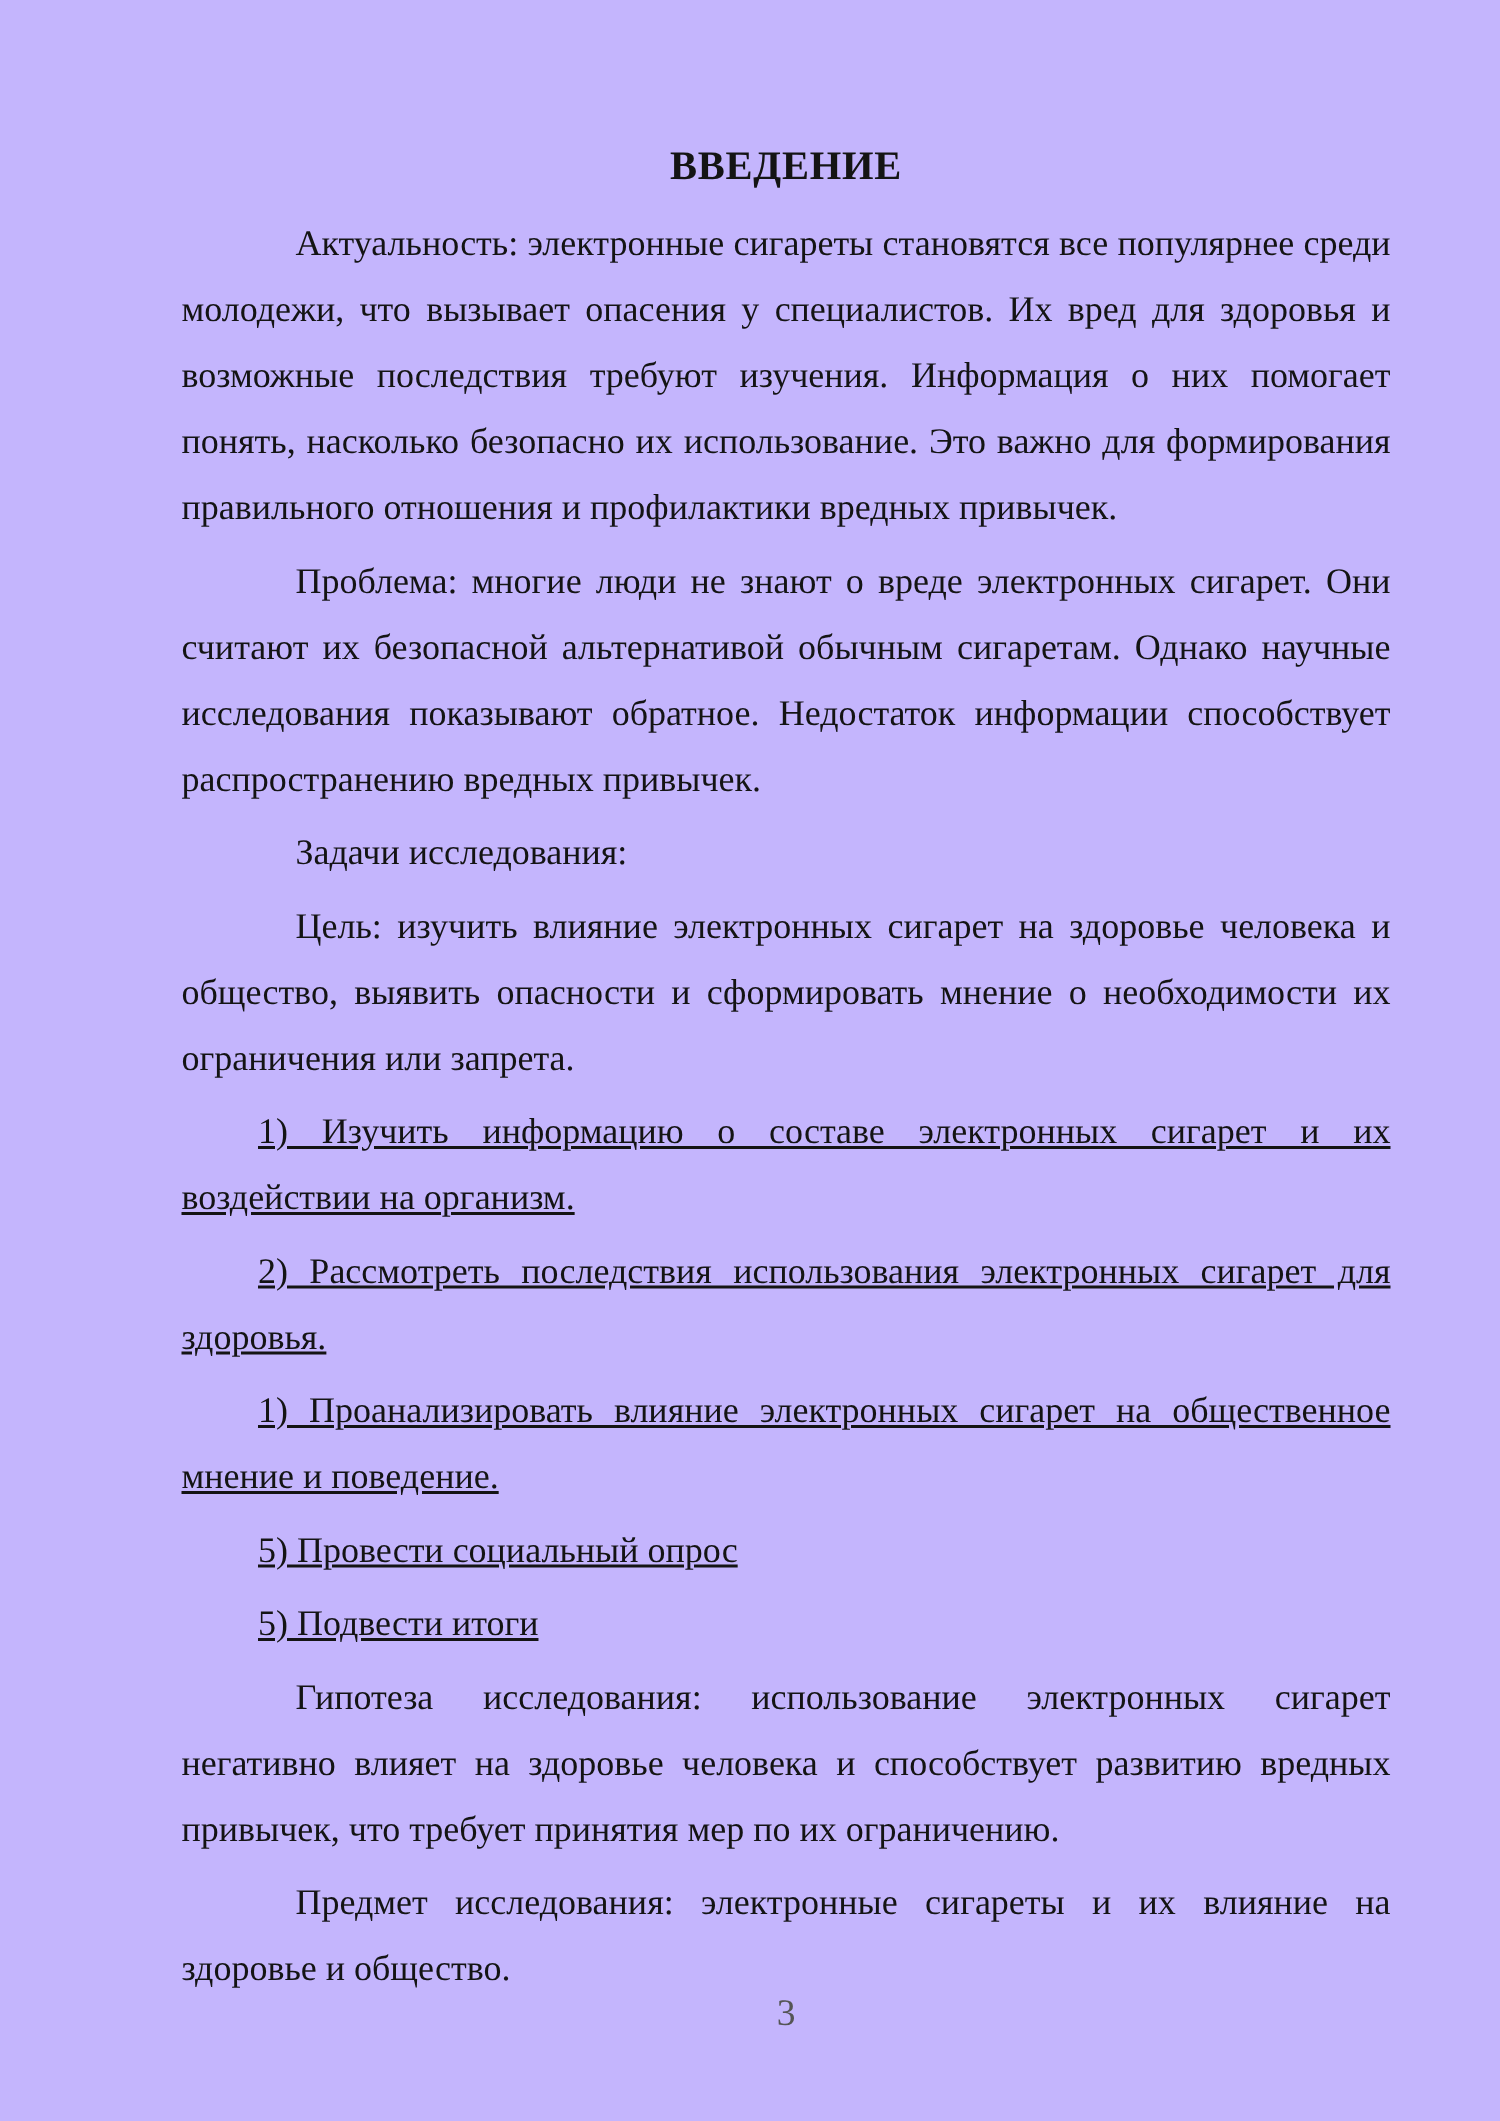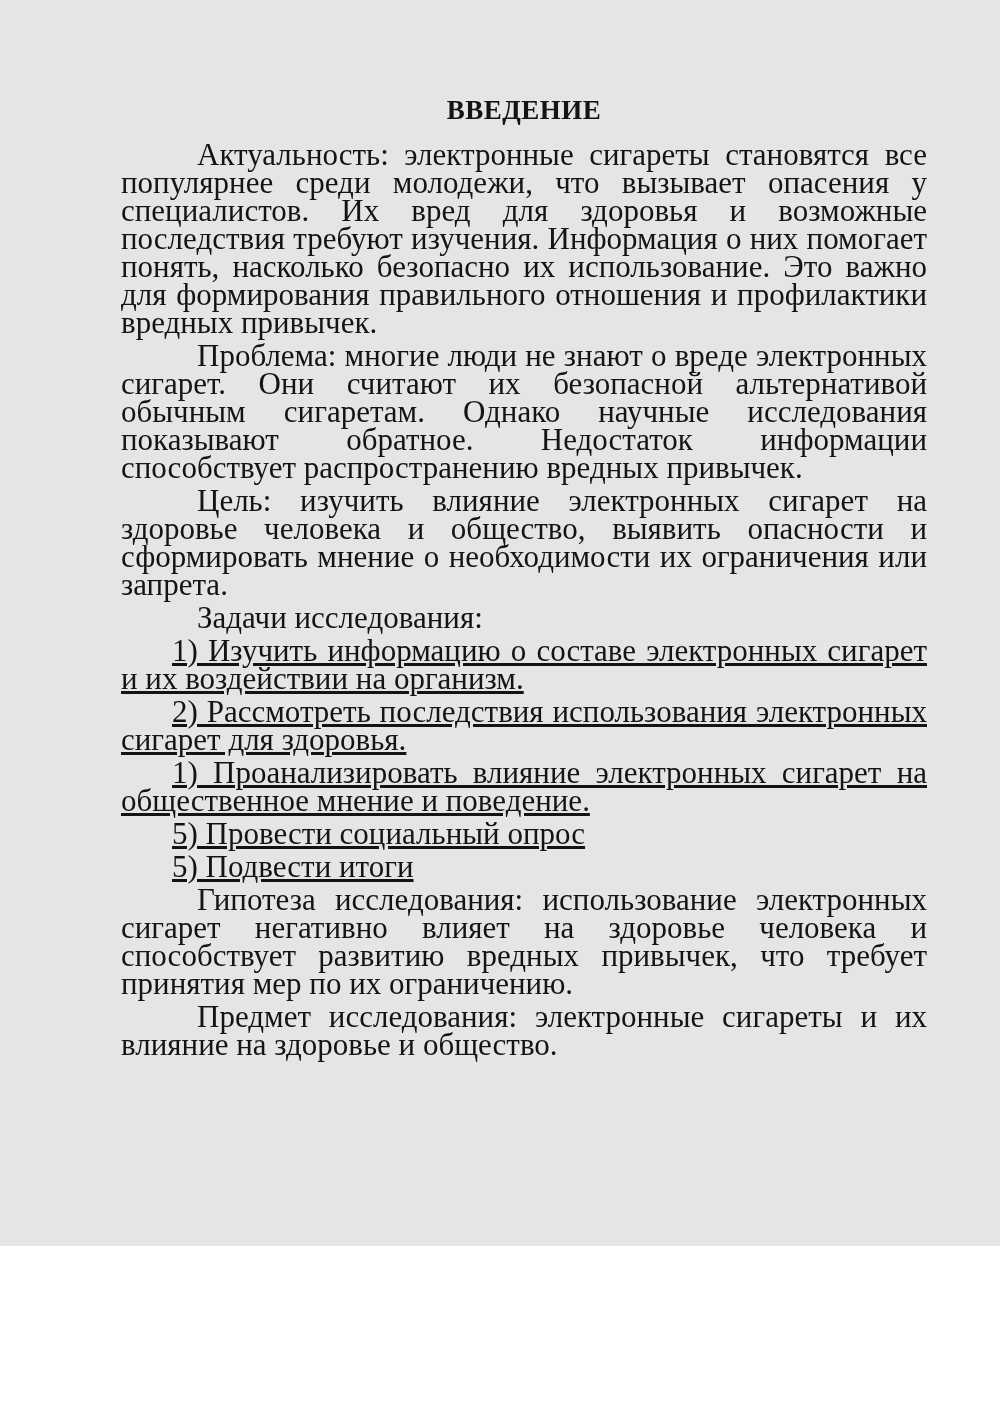--- a/index.html
+++ b/index.html
@@ -3,44 +3,44 @@
 <meta charset="utf-8">
 <style>
   html, body {
     margin: 0;
     padding: 0;
     background: #ffffff;
   }
   .page {
     position: relative;
     width: 1000px;
-    height: 1246px;
-    background: #e5e5e5;
+    height: 1414px;
+    background: #c4b5fd;
     font-family: "Liberation Serif", "DejaVu Serif", serif;
     color: #141414;
     overflow: hidden;
   }
   .content {
     position: absolute;
     left: 121px;
     top: 92px;
     width: 806px;
   }
   .doc-title {
     margin: 0 0 12px 0;
     font-size: 27px;
     line-height: 36.5px;
     font-weight: 700;
     text-align: center;
     letter-spacing: 0.5px;
   }
   .para {
     margin: 0 0 5px 0;
-    font-size: 31px;
-    line-height: 28px;
+    font-size: 24px;
+    line-height: 44px;
     text-align: justify;
     text-align-last: left;
     text-indent: 76px;
   }
   .para.list-item {
     text-indent: 51px;
     text-decoration: underline;
   }
   .page-number {
     position: absolute;
@@ -55,22 +55,22 @@
 </style>
 </head>
 <body>
 
 <div class="page" style="color: rgb(20, 20, 20);">
   <div class="content">
     <h1 class="doc-title">ВВЕДЕНИЕ</h1>
     <div id="blocks-container">
         <p class="para">Актуальность: электронные сигареты становятся все популярнее среди молодежи, что вызывает опасения у специалистов. Их вред для здоровья и возможные последствия требуют изучения. Информация о них помогает понять, насколько безопасно их использование. Это важно для формирования правильного отношения и профилактики вредных привычек.</p>
         <p class="para">Проблема: многие люди не знают о вреде электронных сигарет. Они считают их безопасной альтернативой обычным сигаретам. Однако научные исследования показывают обратное. Недостаток информации способствует распространению вредных привычек.</p>
+        <p class="para">Задачи исследования:</p>
         <p class="para">Цель: изучить влияние электронных сигарет на здоровье человека и общество, выявить опасности и сформировать мнение о необходимости их ограничения или запрета.</p>
-        <p class="para">Задачи исследования:</p>
         <p class="para list-item">1) Изучить информацию о составе электронных сигарет и их воздействии на организм.</p>
         <p class="para list-item">2) Рассмотреть последствия использования электронных сигарет для здоровья.</p>
         <p class="para list-item">1) Проанализировать влияние электронных сигарет на общественное мнение и поведение.</p>
         <p class="para list-item">5) Провести социальный опрос</p>
         <p class="para list-item">5) Подвести итоги</p>
         <p class="para">Гипотеза исследования: использование электронных сигарет негативно влияет на здоровье человека и способствует развитию вредных привычек, что требует принятия мер по их ограничению.</p>
         <p class="para">Предмет исследования: электронные сигареты и их влияние на здоровье и общество.</p>
       </div>
   </div>
   <div class="page-number" style="color: rgb(85, 85, 85);">3</div>

